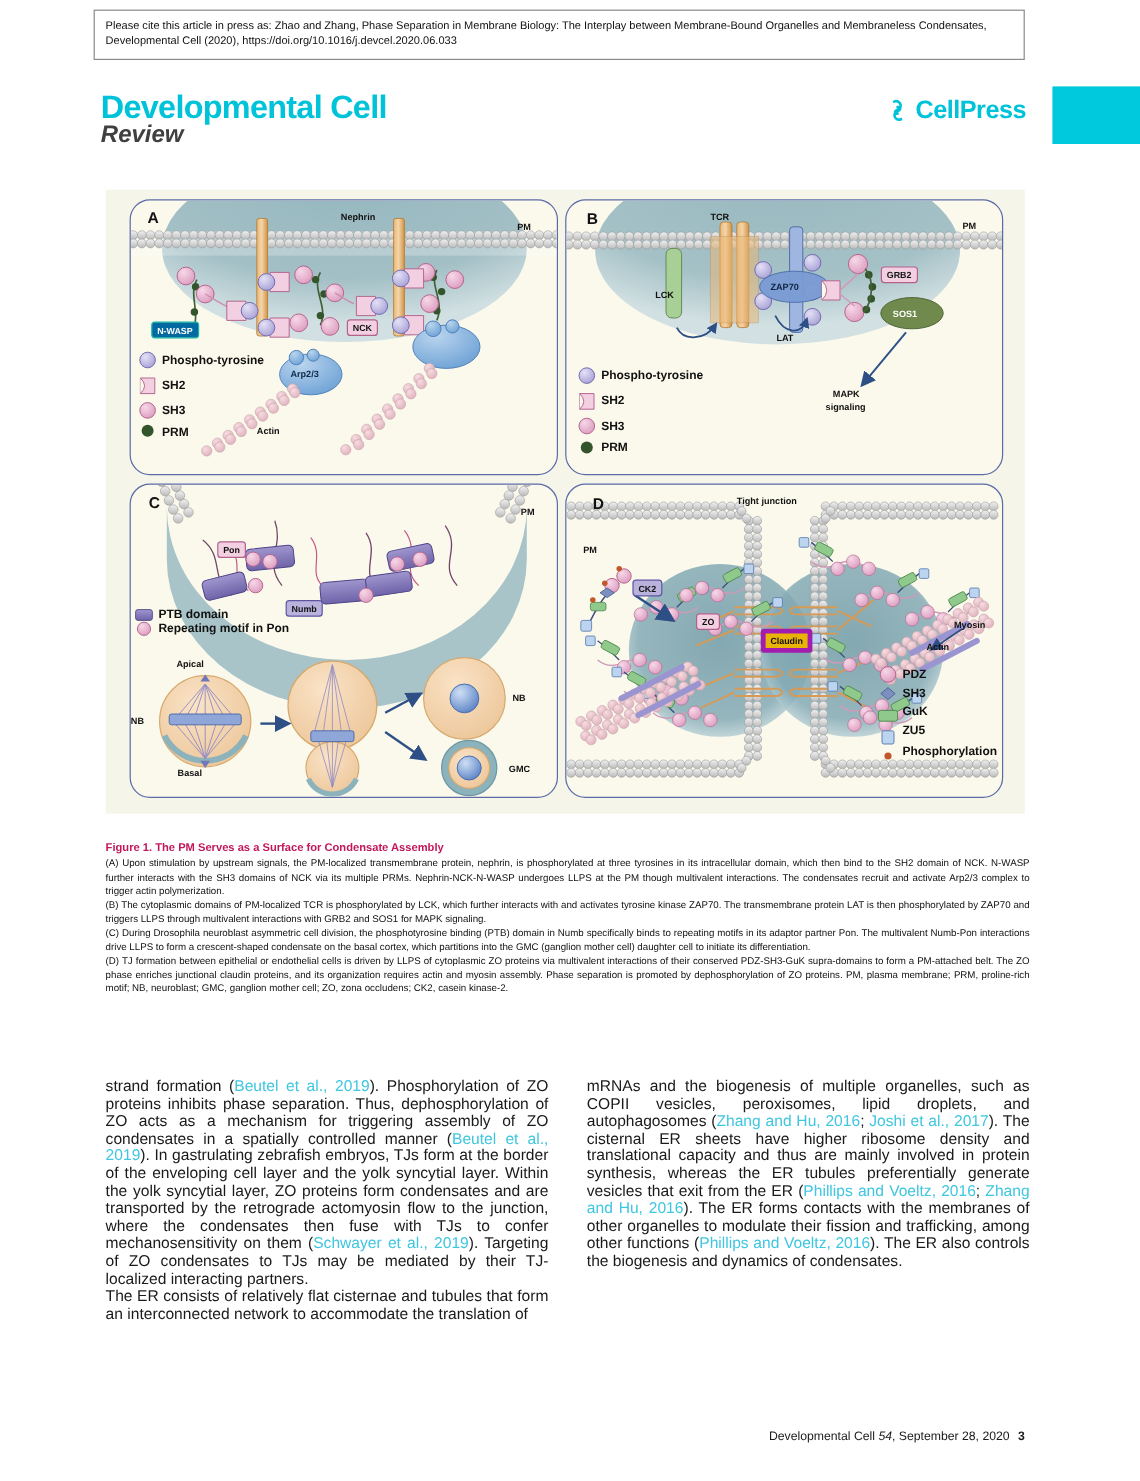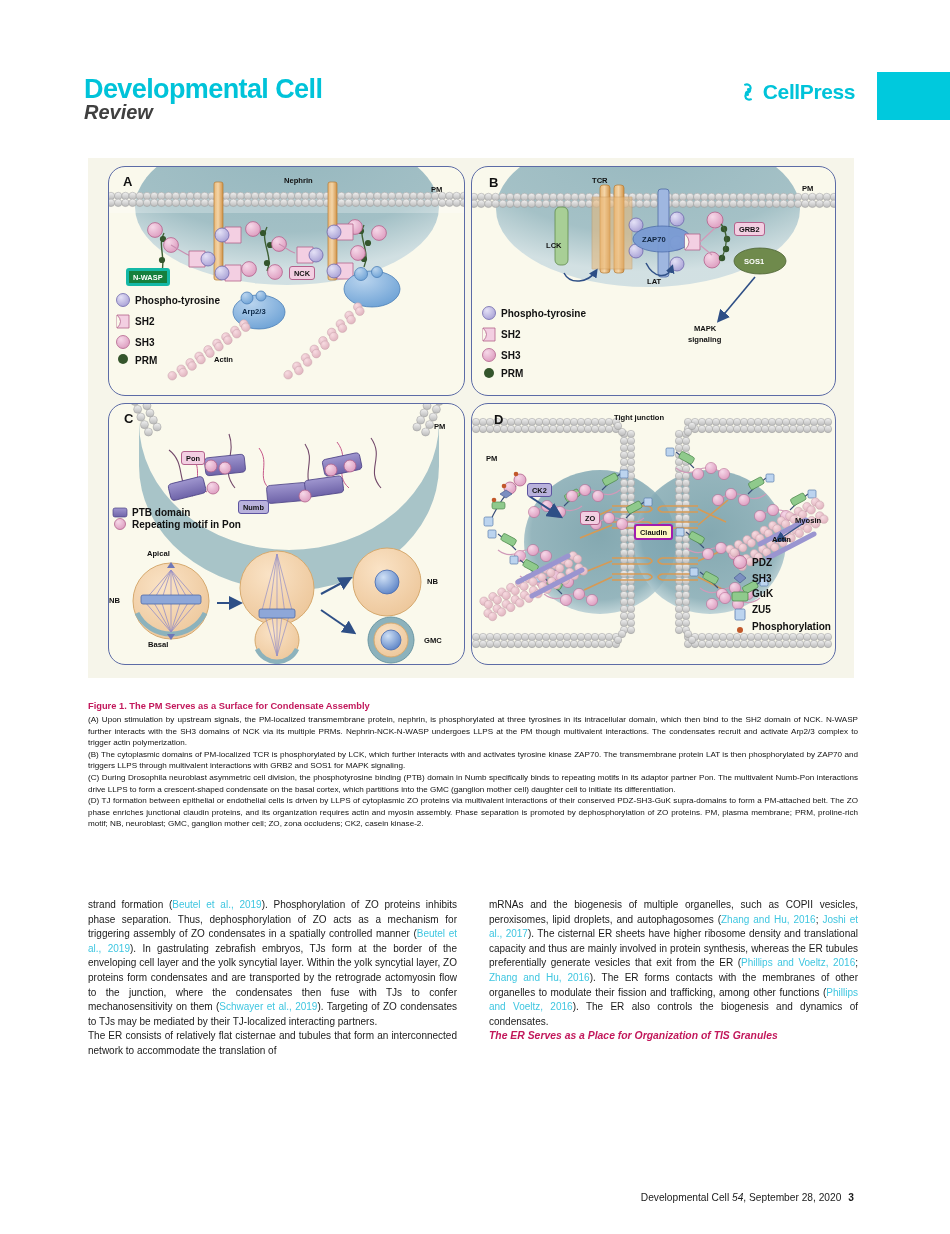--- a/index.html
+++ b/index.html
@@ -48,43 +48,43 @@
   .panel-D{left:383px;top:245px;width:363px;height:260px;}
 
   .plabel{position:absolute;font-size:13px;font-weight:bold;color:#111;}
   .ptext{position:absolute;font-size:7.6px;font-weight:bold;color:#111;white-space:nowrap;}
   .legend-row{position:absolute;font-size:10px;font-weight:bold;color:#111;white-space:nowrap;}
 
   .tag{
     position:absolute;font-size:7.4px;font-weight:bold;
     border-radius:3px;padding:1.5px 4px;white-space:nowrap;
   }
-  .tag-nwasp{background:#15803d;color:#fff;border:3px solid #14b8a6;}
+  .tag-nwasp{background:#0369a1;color:#fff;border:1px solid #14b8a6;}
   .tag-pink{background:#f3cfe2;color:#111;border:1px solid #b3628c;}
   .tag-purple{background:#b9b2dc;color:#111;border:1px solid #5d55a0;}
-  .tag-orange{background:#fef9c3;color:#111;border:2px solid #a21caf;}
+  .tag-orange{background:#eab308;color:#111;border:4px solid #a21caf;}
 
   svg{display:block;}
 
   
   .caption{
     position:absolute;left:88px;top:700px;width:770px;
     font-size:8.1px;line-height:11.6px;color:#111;text-align:justify;
   }
   .cap-title{color:#c2185b;font-weight:bold;font-size:9.3px;line-height:13px;display:block;margin-bottom:1px;}
   .cap-p{display:block;}
 
   
   .cols{
     position:absolute;left:88px;top:898px;width:770px;
     display:flex;gap:32px;
   }
   .col{width:369px;}
   .col p{
-    margin:0;font-size:10px;line-height:14.6px;text-align:justify;color:#1a1a1a;
+    margin:0;font-size:13px;line-height:14.6px;text-align:justify;color:#1a1a1a;
   }
   .ref{color:#3fc6e0;}
   h3.sec{
     margin:13px 0 0 0;font-size:10.4px;line-height:14.3px;color:#c2185b;font-weight:bold;
   }
   h3.sec-italic{
     margin:0;font-size:10.4px;line-height:14.3px;color:#c2185b;font-weight:bold;font-style:italic;
   }
 
   .footer{
@@ -92,20 +92,21 @@
     padding-right:96px;box-sizing:border-box;font-size:10.2px;color:#1a1a1a;
   }
   .footer i{font-style:italic;}
   .footer b{font-weight:bold;margin-left:7px;}
 </style>
 </head>
 <body>
 
 <div class="page">
 
+  <div class="cite-banner">Please cite this article in press as: Zhao and Zhang, Phase Separation in Membrane Biology: The Interplay between Membrane-Bound Organelles and Membraneless Condensates, Developmental Cell (2020), https://doi.org/10.1016/j.devcel.2020.06.033</div>
 
   <div class="masthead">
     <div class="journal-title">Developmental Cell</div>
     <div class="journal-sub">Review</div>
   </div>
 
   <div class="cellpress">
     <svg class="cellpress-mark" viewBox="0 0 24 24">
       <path d="M8.5 3.2c3.2-1.3 6.4 0.6 6.6 3.6 0.15 2.3-1.5 3.6-3.2 4.4-1.6 0.8-2.6 1.4-2.5 2.6 0.1 1.2 1.3 1.9 2.6 1.5" fill="none" stroke="#00c3d9" stroke-width="2.6" stroke-linecap="round"></path>
       <path d="M15.5 20.8c-3.2 1.3-6.4-0.6-6.6-3.6-0.15-2.3 1.5-3.6 3.2-4.4 1.6-0.8 2.6-1.4 2.5-2.6-0.1-1.2-1.3-1.9-2.6-1.5" fill="none" stroke="#00c3d9" stroke-width="2.6" stroke-linecap="round"></path>
@@ -1392,21 +1393,20 @@
     <span class="cap-p">(D) TJ formation between epithelial or endothelial cells is driven by LLPS of cytoplasmic ZO proteins via multivalent interactions of their conserved PDZ-SH3-GuK supra-domains to form a PM-attached belt. The ZO phase enriches junctional claudin proteins, and its organization requires actin and myosin assembly. Phase separation is promoted by dephosphorylation of ZO proteins. PM, plasma membrane; PRM, proline-rich motif; NB, neuroblast; GMC, ganglion mother cell; ZO, zona occludens; CK2, casein kinase-2.</span>
   </div>
 
   <div class="cols">
     <div class="col">
       <p><span>strand formation (</span><span class="ref">Beutel et al., 2019</span><span>). Phosphorylation of ZO proteins inhibits phase separation. Thus, dephosphorylation of ZO acts as a mechanism for triggering assembly of ZO condensates in a spatially controlled manner (</span><span class="ref">Beutel et al., 2019</span><span>). In gastrulating zebrafish embryos, TJs form at the border of the enveloping cell layer and the yolk syncytial layer. Within the yolk syncytial layer, ZO proteins form condensates and are transported by the retrograde actomyosin flow to the junction, where the condensates then fuse with TJs to confer mechanosensitivity on them (</span><span class="ref">Schwayer et al., 2019</span><span>). Targeting of ZO condensates to TJs may be mediated by their TJ-localized interacting partners.</span></p>
       <p>The ER consists of relatively flat cisternae and tubules that form an interconnected network to accommodate the translation of</p>
     </div>
     <div class="col">
       <p><span>mRNAs and the biogenesis of multiple organelles, such as COPII vesicles, peroxisomes, lipid droplets, and autophagosomes (</span><span class="ref">Zhang and Hu, 2016</span><span>; </span><span class="ref">Joshi et al., 2017</span><span>). The cisternal ER sheets have higher ribosome density and translational capacity and thus are mainly involved in protein synthesis, whereas the ER tubules preferentially generate vesicles that exit from the ER (</span><span class="ref">Phillips and Voeltz, 2016</span><span>; </span><span class="ref">Zhang and Hu, 2016</span><span>). The ER forms contacts with the membranes of other organelles to modulate their fission and trafficking, among other functions (</span><span class="ref">Phillips and Voeltz, 2016</span><span>). The ER also controls the biogenesis and dynamics of condensates.</span></p>
-      <h3 class="sec-italic">The ER Serves as a Place for Organization of TIS Granules</h3>
     </div>
   </div>
 
   <div class="footer">
     <span>Developmental Cell</span>
     <i>54</i><span>, September 28, 2020</span><b>3</b>
   </div>
 
 </div>
 

